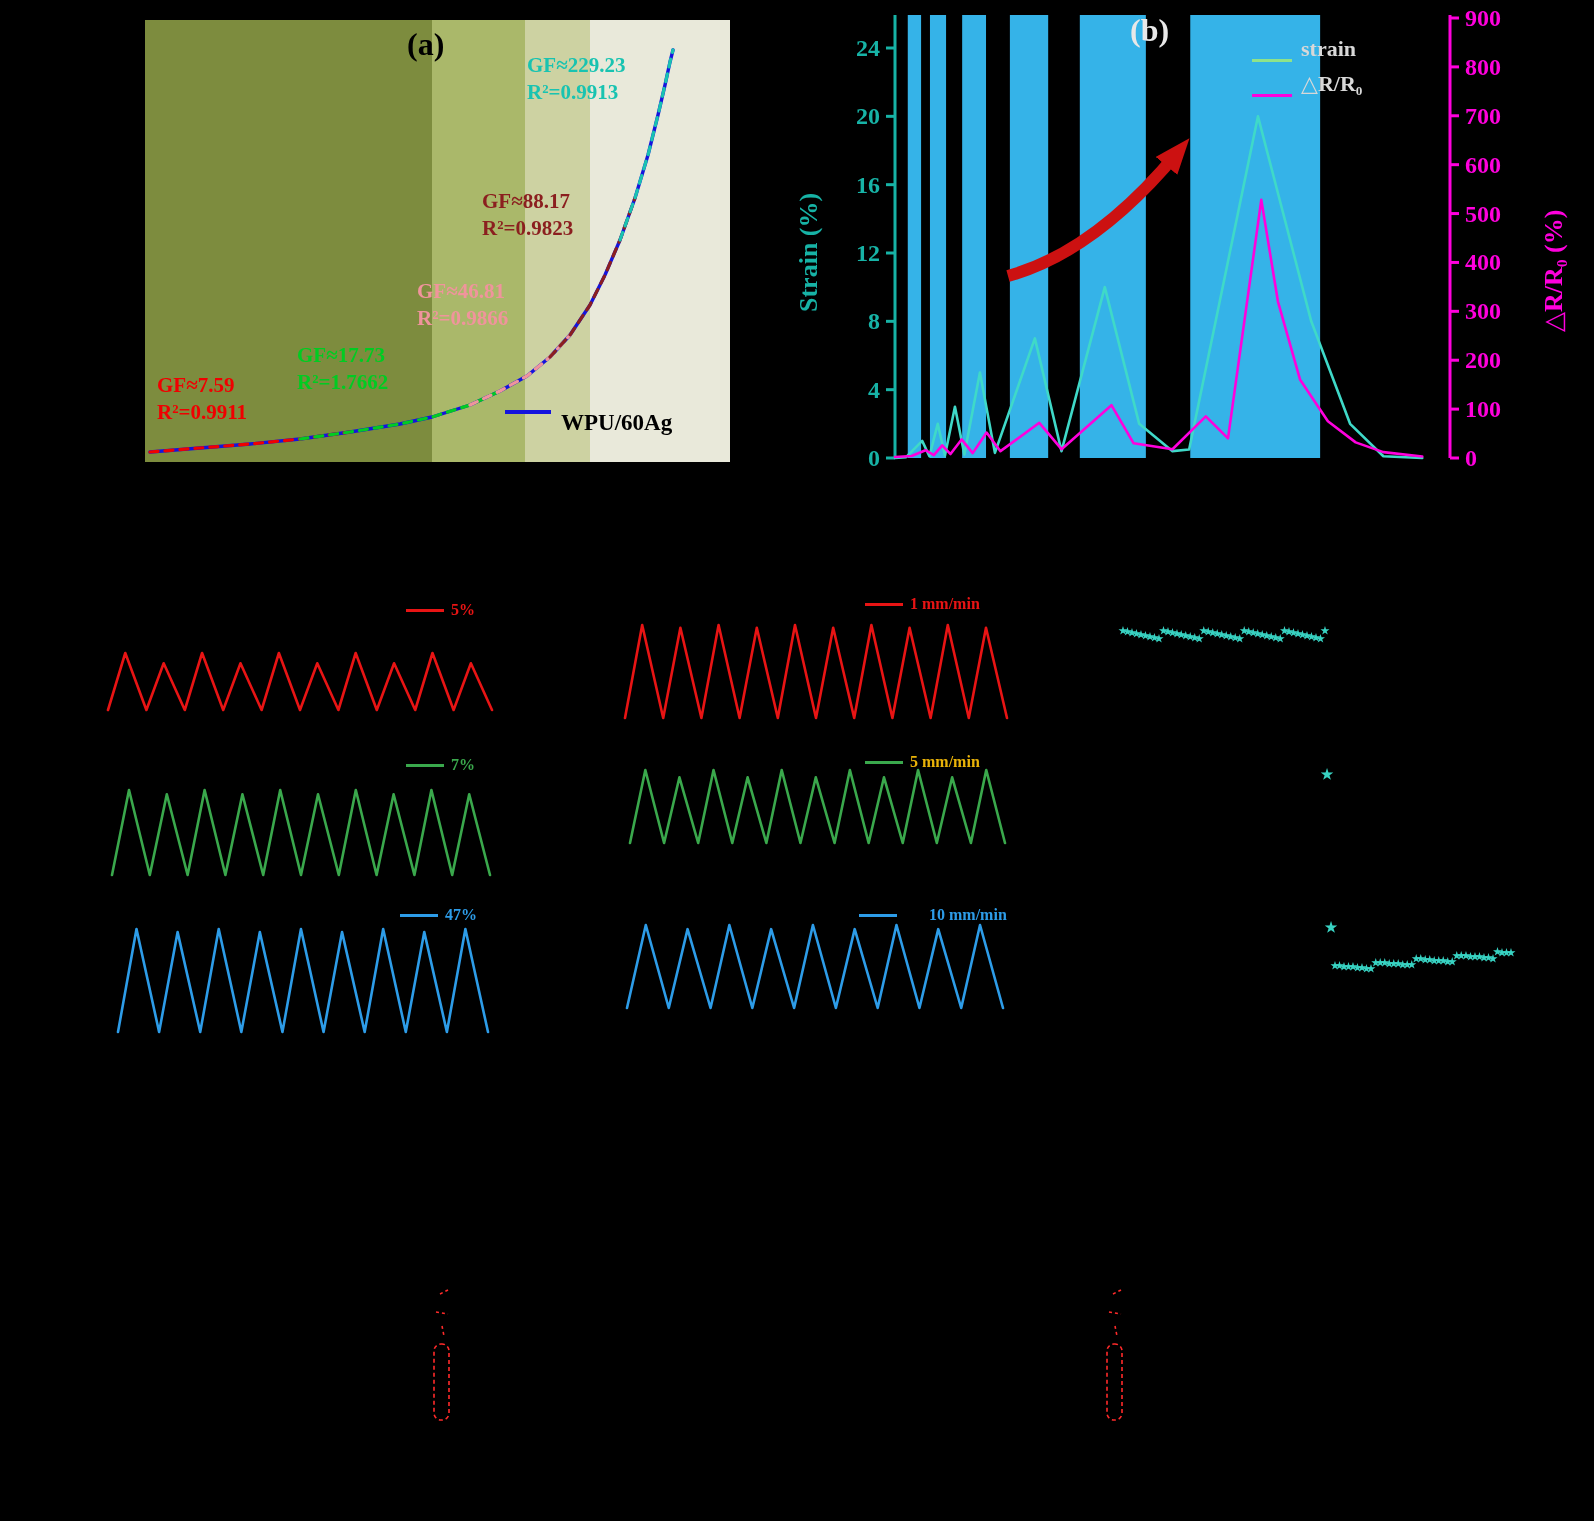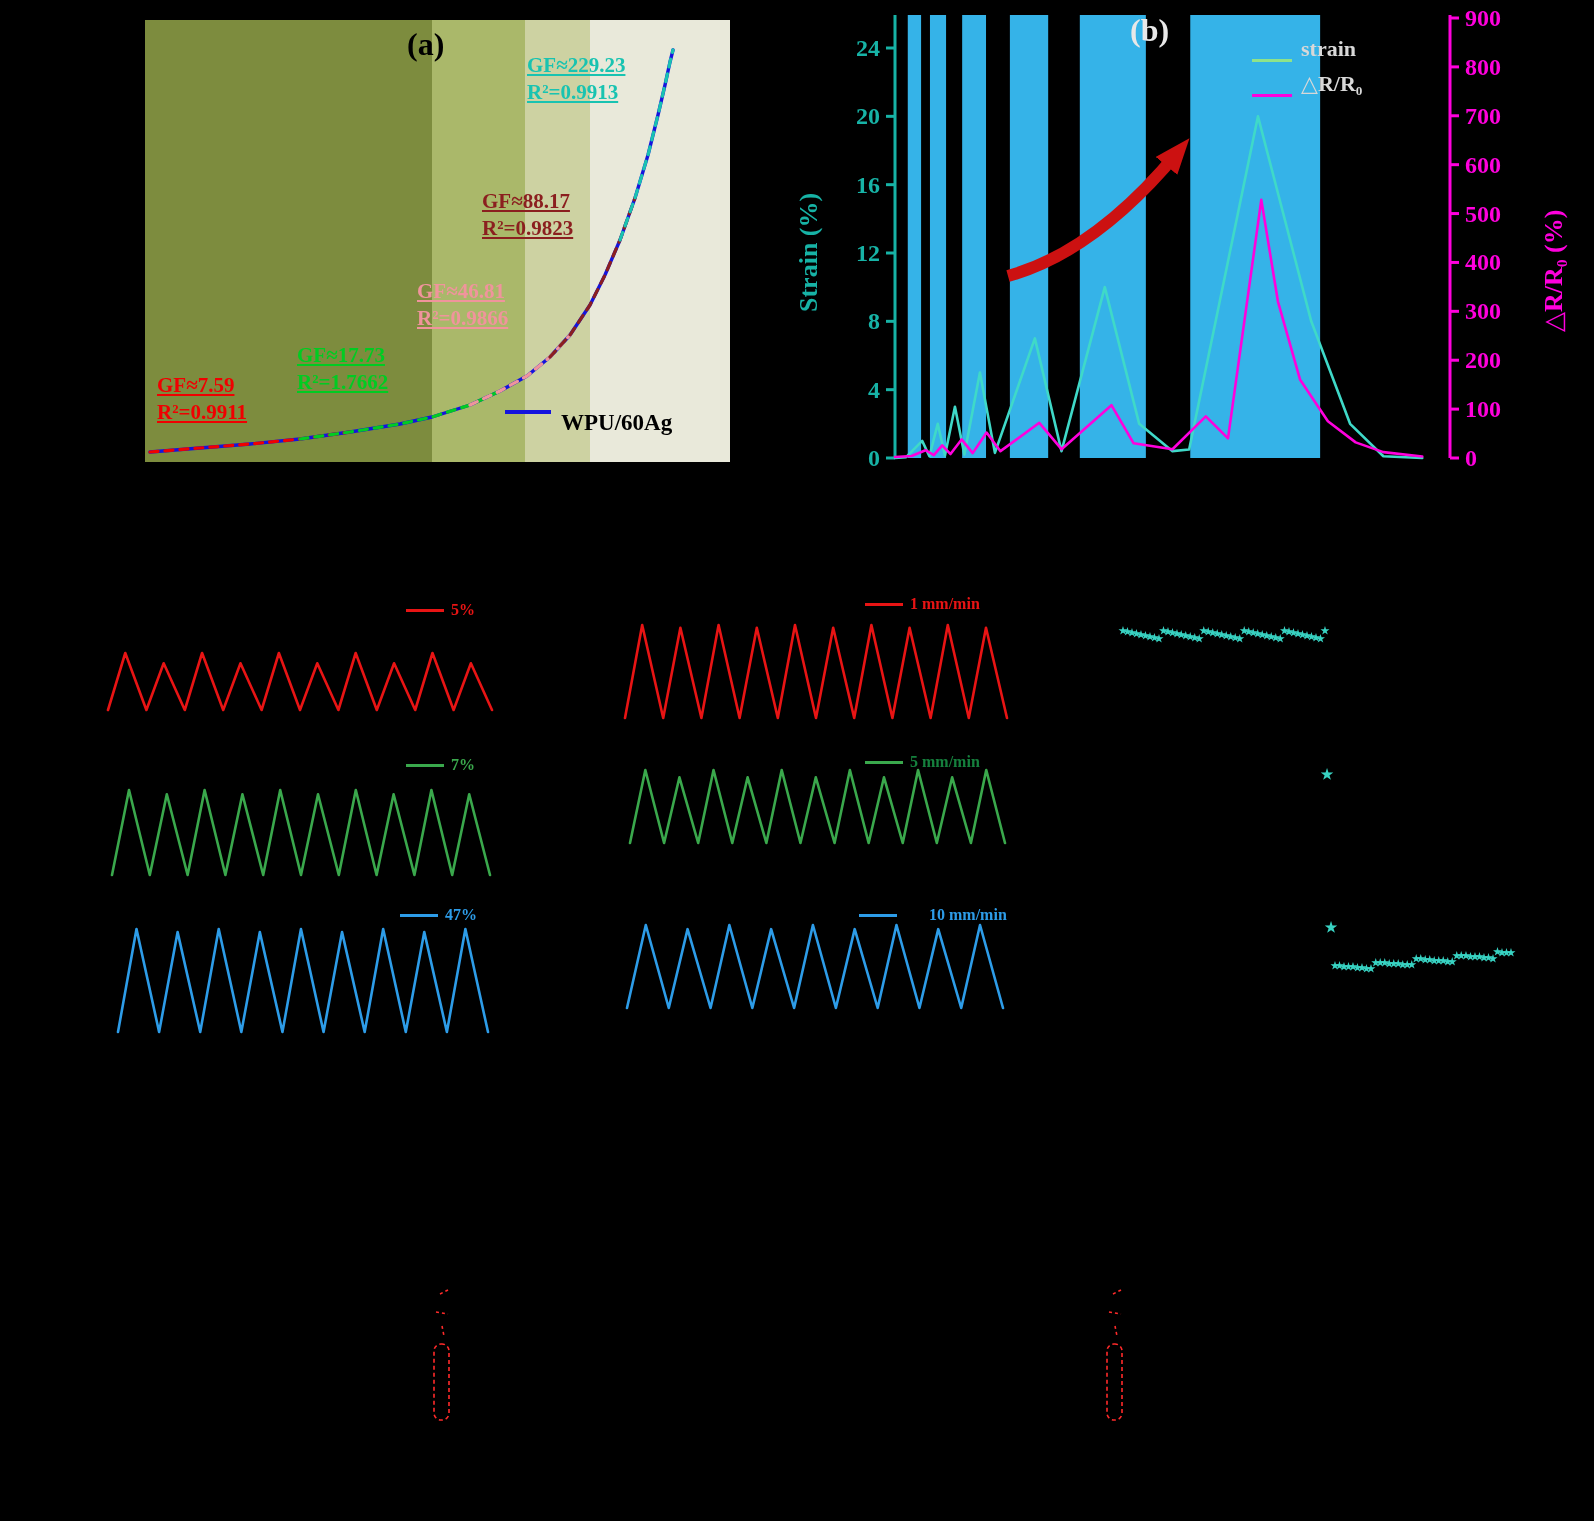--- a/index.html
+++ b/index.html
@@ -2,21 +2,21 @@
 <html><head>
 <meta charset="utf-8">
 <style>
   html,body{margin:0;padding:0;background:#000;}
   #figure{position:relative;width:1594px;height:1521px;background:#000;
           font-family:"Liberation Serif","DejaVu Serif",serif;overflow:hidden;}
   .panel{position:absolute;}
   svg{display:block;}
   svg text{font-family:"Liberation Serif","DejaVu Serif",serif;font-weight:bold;}
   .ann{position:absolute;font-weight:bold;font-size:21px;line-height:1.3;white-space:nowrap;}
-  .ann span{display:block;text-decoration:underline;}
+  .ann span{display:block;}
   .pa-label{position:absolute;left:262px;top:6px;font-size:32px;font-weight:bold;color:#000;}
   .pb-label{position:absolute;left:370px;top:12px;font-size:32px;font-weight:bold;color:#e8e8e8;}
   .a-legend{position:absolute;left:360px;top:390px;display:flex;align-items:flex-start;gap:10px;
             font-size:23px;font-weight:bold;color:#000;}
   .legend-line{display:inline-block;width:46px;height:0;border-top:4px solid #1414dd;}
   .axis-label{position:absolute;font-weight:bold;font-size:26px;transform:rotate(-90deg);
               transform-origin:left top;white-space:nowrap;}
   .c-legend{position:absolute;display:flex;align-items:flex-end;gap:9px;font-size:22px;
             font-weight:bold;color:#d8d8d8;white-space:nowrap;}
   .c-legend .legend-line{width:40px;border-top-width:3px;}
@@ -158,21 +158,21 @@
   <div class="panel" id="panel-e" style="left:615px;top:585px;width:400px;height:475px;">
     <svg id="svg-e" width="400" height="475">
         <polyline points="10,133 27.19,40 48.2,133 65.39,42.790000000000006 86.4,133 103.59000000000002,40 124.60000000000001,133 141.79000000000002,42.790000000000006 162.8,133 179.99,40 201,133 218.19000000000003,42.790000000000006 239.20000000000002,133 256.39,40 277.40000000000003,133 294.59000000000003,42.790000000000006 315.6,133 332.79,40 353.8,133 370.99,42.790000000000006 392,133" fill="none" stroke="#e81414" stroke-width="2.6" stroke-linejoin="round" stroke-linecap="round"></polyline>
         <polyline points="15,258 30.340909090909093,185 49.09090909090909,258 64.43181818181819,192.3 83.18181818181819,258 98.52272727272728,185 117.27272727272728,258 132.61363636363637,192.3 151.36363636363637,258 166.70454545454547,185 185.45454545454547,258 200.79545454545456,192.3 219.54545454545456,258 234.88636363636365,185 253.63636363636365,258 268.97727272727275,192.3 287.72727272727275,258 303.0681818181818,185 321.81818181818187,258 337.15909090909093,192.3 355.90909090909093,258 371.25,185 390,258" fill="none" stroke="#3aa84c" stroke-width="2.6" stroke-linejoin="round" stroke-linecap="round"></polyline>
         <polyline points="12,423 30.8,340 53.77777777777778,423 72.57777777777778,344.15 95.55555555555556,423 114.35555555555557,340 137.33333333333334,423 156.13333333333335,344.15 179.11111111111111,423 197.91111111111113,340 220.88888888888889,423 239.6888888888889,344.15 262.6666666666667,423 281.4666666666667,340 304.44444444444446,423 323.24444444444447,344.15 346.22222222222223,423 365.0222222222222,340 388,423" fill="none" stroke="#2d9ce8" stroke-width="2.6" stroke-linejoin="round" stroke-linecap="round"></polyline>
       </svg>
   <div class="wave-legend" style="left: 250px; top: 10px; color: rgb(232, 20, 20);">
         <span class="legend-line" style="border-top-color: rgb(232, 20, 20);"></span>
         <span>1 mm/min</span>
       </div>
-      <div class="wave-legend" style="left: 250px; top: 168px; color: #15803d;">
+      <div class="wave-legend" style="left: 250px; top: 168px; color: #eab308;">
         <span class="legend-line" style="border-top-color: rgb(58, 168, 76);"></span>
         <span>5 mm/min</span>
       </div>
       <div class="wave-legend" style="left: 244px; top: 321px; color: rgb(45, 156, 232); gap: 32px;">
         <span class="legend-line" style="border-top-color: rgb(45, 156, 232);"></span>
         <span>10 mm/min</span>
       </div>
     </div>
 
   <div class="panel" id="panel-f" style="left:1115px;top:585px;width:405px;height:475px;">

